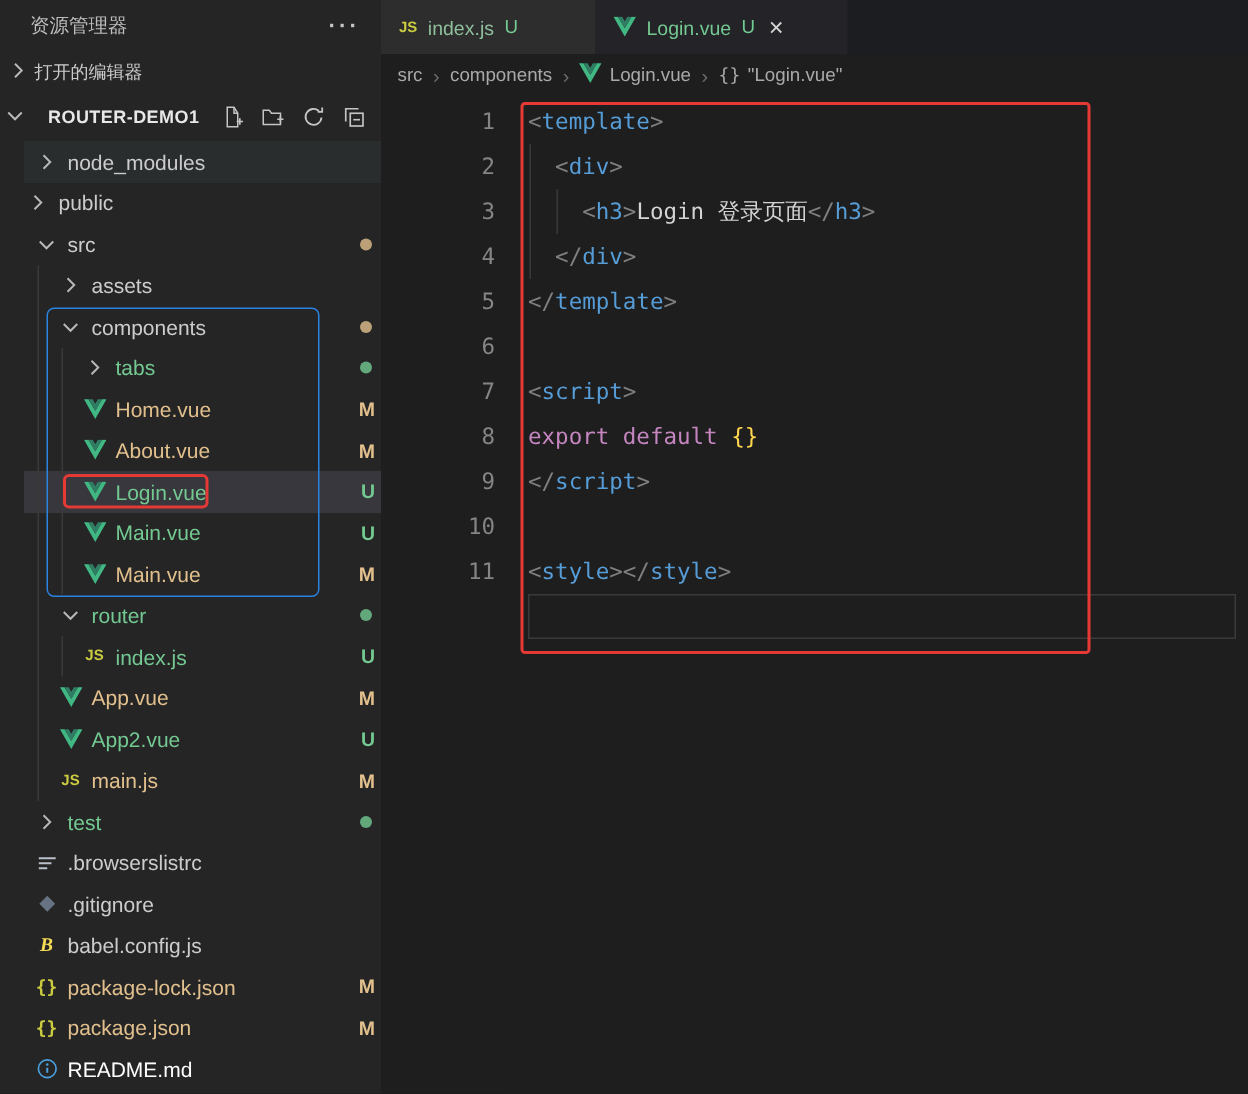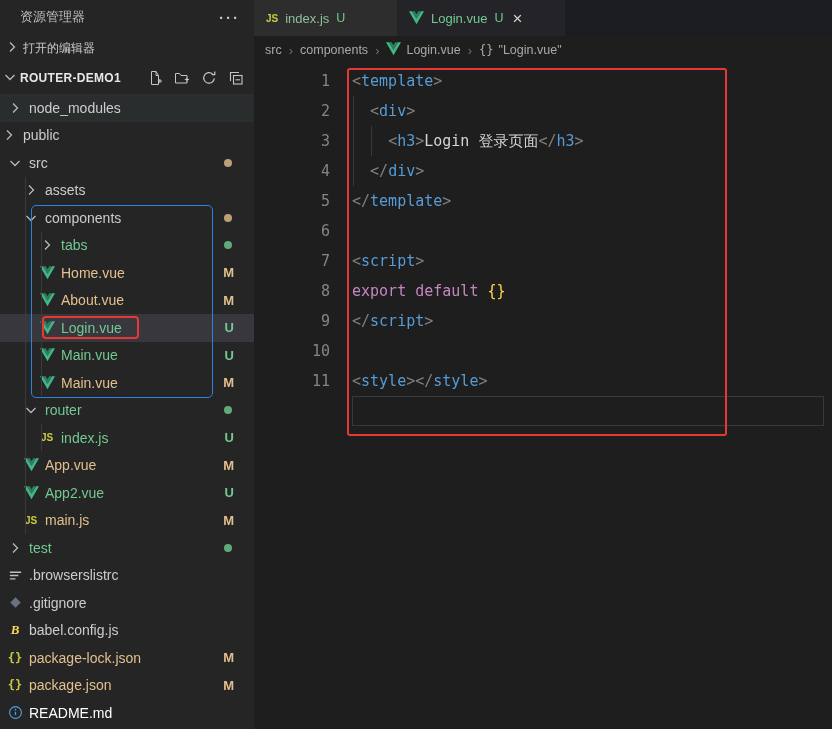--- a/index.html
+++ b/index.html
@@ -7,26 +7,26 @@
        -webkit-font-smoothing:antialiased;}
   .app{position:relative;width:832px;height:729px;background:#1e1e1e;overflow:hidden;}
 
   
   .sidebar{position:absolute;left:0;top:0;width:254px;height:729px;background:#252526;}
   .sb-title-row{height:34px;display:flex;align-items:center;padding:0 14px 0 20px;}
   .sb-title{color:#bdbdbd;font-size:13px;}
   .sb-menu{margin-left:auto;color:#c5c5c5;font-size:15px;font-weight:bold;letter-spacing:2px;cursor:pointer;}
   .sb-open{height:28px;display:flex;align-items:center;padding-left:4px;gap:3px;
            color:#cccccc;font-weight:normal;font-size:12px;}
-  .sb-proj{height:32px;display:flex;align-items:center;padding-left:2px;gap:2px;
+  .sb-proj{height:32px;display:flex;align-items:center;padding-left:2px;gap:14px;
            color:#e8e8e8;font-weight:bold;font-size:12px;letter-spacing:.3px;}
   .proj-actions{margin-left:auto;display:flex;align-items:center;gap:11px;padding-right:10px;}
   .proj-actions .icon{cursor:pointer;display:flex;}
 
-  .tree{position:absolute;top:94px;left:0;width:254px;}
+  .tree{position:absolute;top:94px;left:16px;width:254px;}
   .trow{height:27.5px;display:flex;align-items:center;font-size:14px;position:relative;cursor:pointer;}
   .trow.hov{background:#2a2d2e;}
   .trow.sel{background:#37373d;}
   .trow .icon{width:18px;display:inline-flex;justify-content:center;align-items:center;flex:none;}
   .trow .label{margin-left:5px;white-space:nowrap;}
   .badge{margin-left:auto;margin-right:20px;font-size:13px;font-weight:bold;}
   .gitdot{margin-left:auto;margin-right:22px;width:8px;height:8px;border-radius:50%;opacity:.8;}
   .tguide{position:absolute;width:1px;background:#3a3a3a;pointer-events:none;}
 
   .gJS{font-size:10px;font-weight:bold;color:#cbcb41;font-family:"Liberation Sans",sans-serif;}

